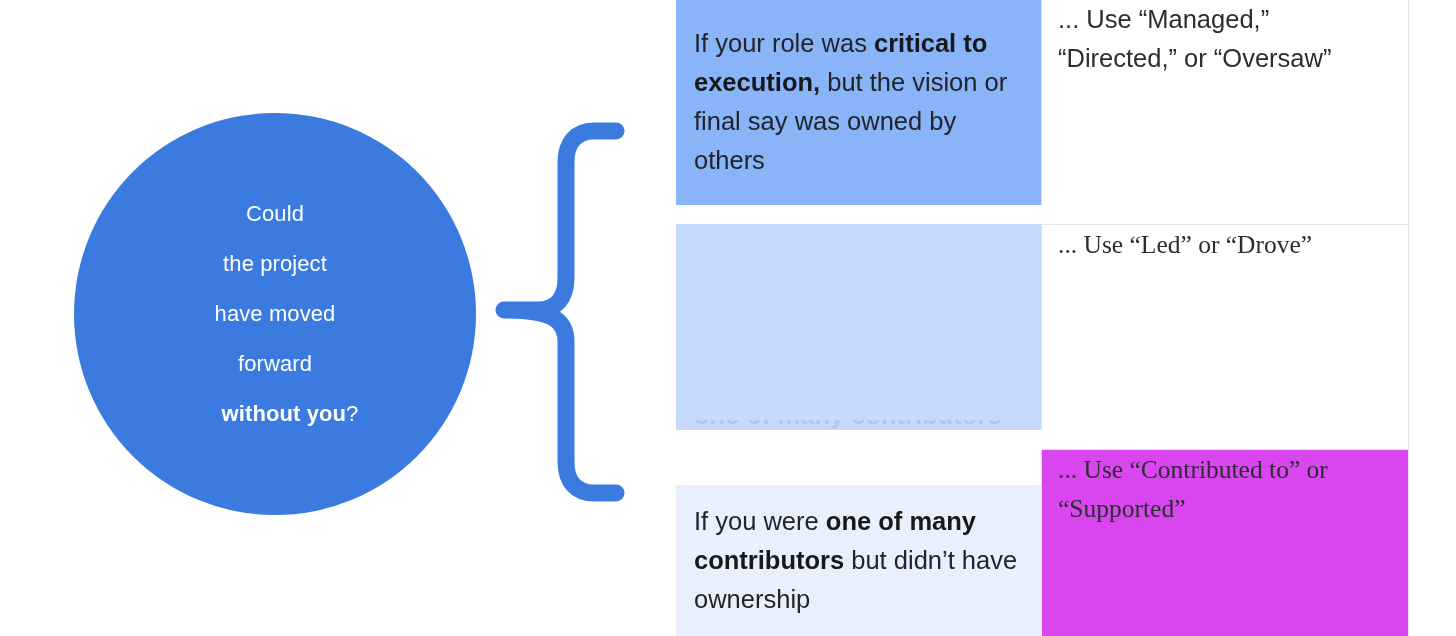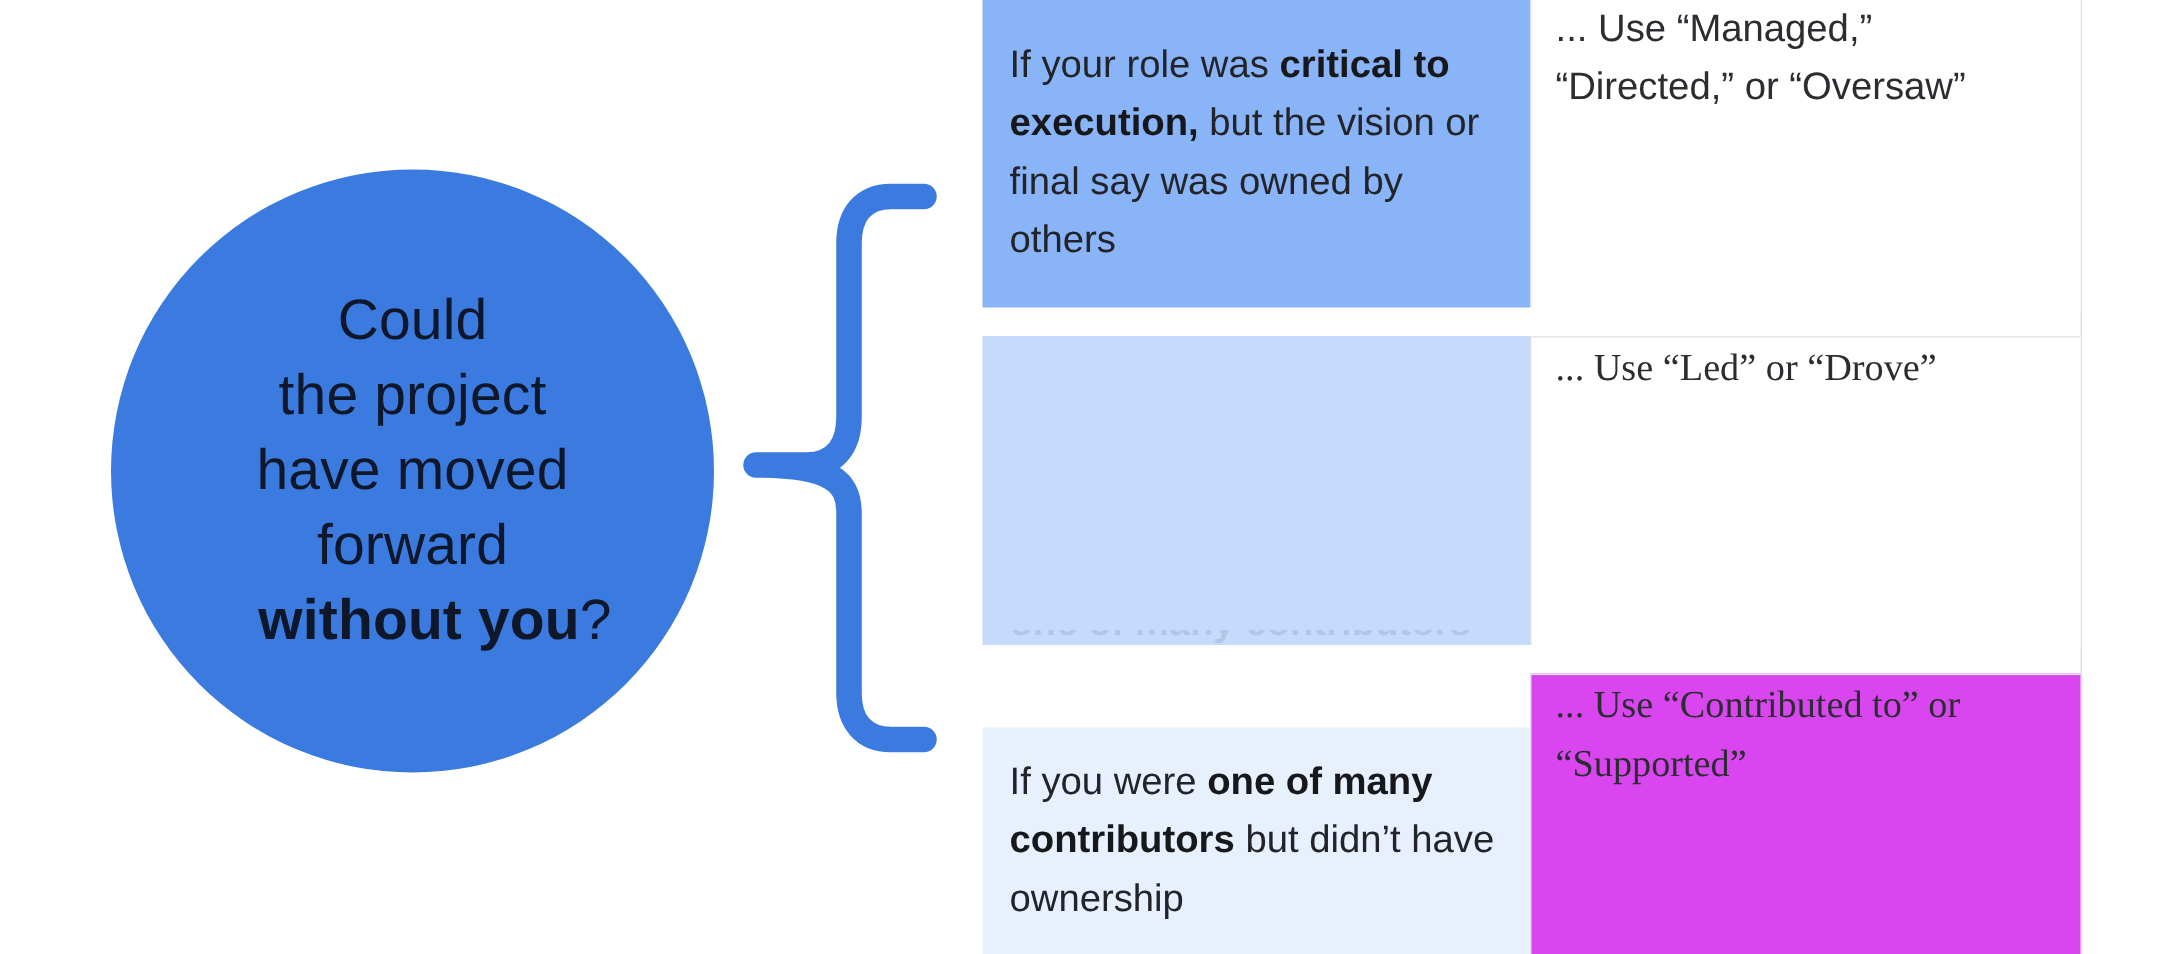--- a/index.html
+++ b/index.html
@@ -29,23 +29,23 @@
     width: 402px;
     height: 402px;
     border-radius: 50%;
     background: #3b7be0;
     display: flex;
     align-items: center;
     justify-content: center;
     box-sizing: border-box;
   }
   .circle-text {
-    color: #0f172a;
+    color: #ffffff;
     text-align: center;
-    font-size: 38px;
+    font-size: 22px;
     line-height: 50px;
     font-weight: 400;
     letter-spacing: 0.1px;
     padding: 0 18px;
   }
   .circle-text .line { display: block; white-space: nowrap; }
   .circle-text .strong { font-weight: 700; margin-left: 30px; }
 
   
   .brace {
@@ -53,21 +53,21 @@
     left: 498px;
     top: 118px;
     width: 130px;
     height: 390px;
   }
   .brace svg { display: block; width: 100%; height: 100%; overflow: visible; }
 
   
   .table {
     position: absolute;
-    left: 655px;
+    left: 676px;
     top: 0px;
     width: 733px;
     height: 636px;
     box-sizing: border-box;
     border-right: 1px solid #dfe1e5;
     display: flex;
     flex-direction: column;
     gap: 19px;
   }
   .row {

